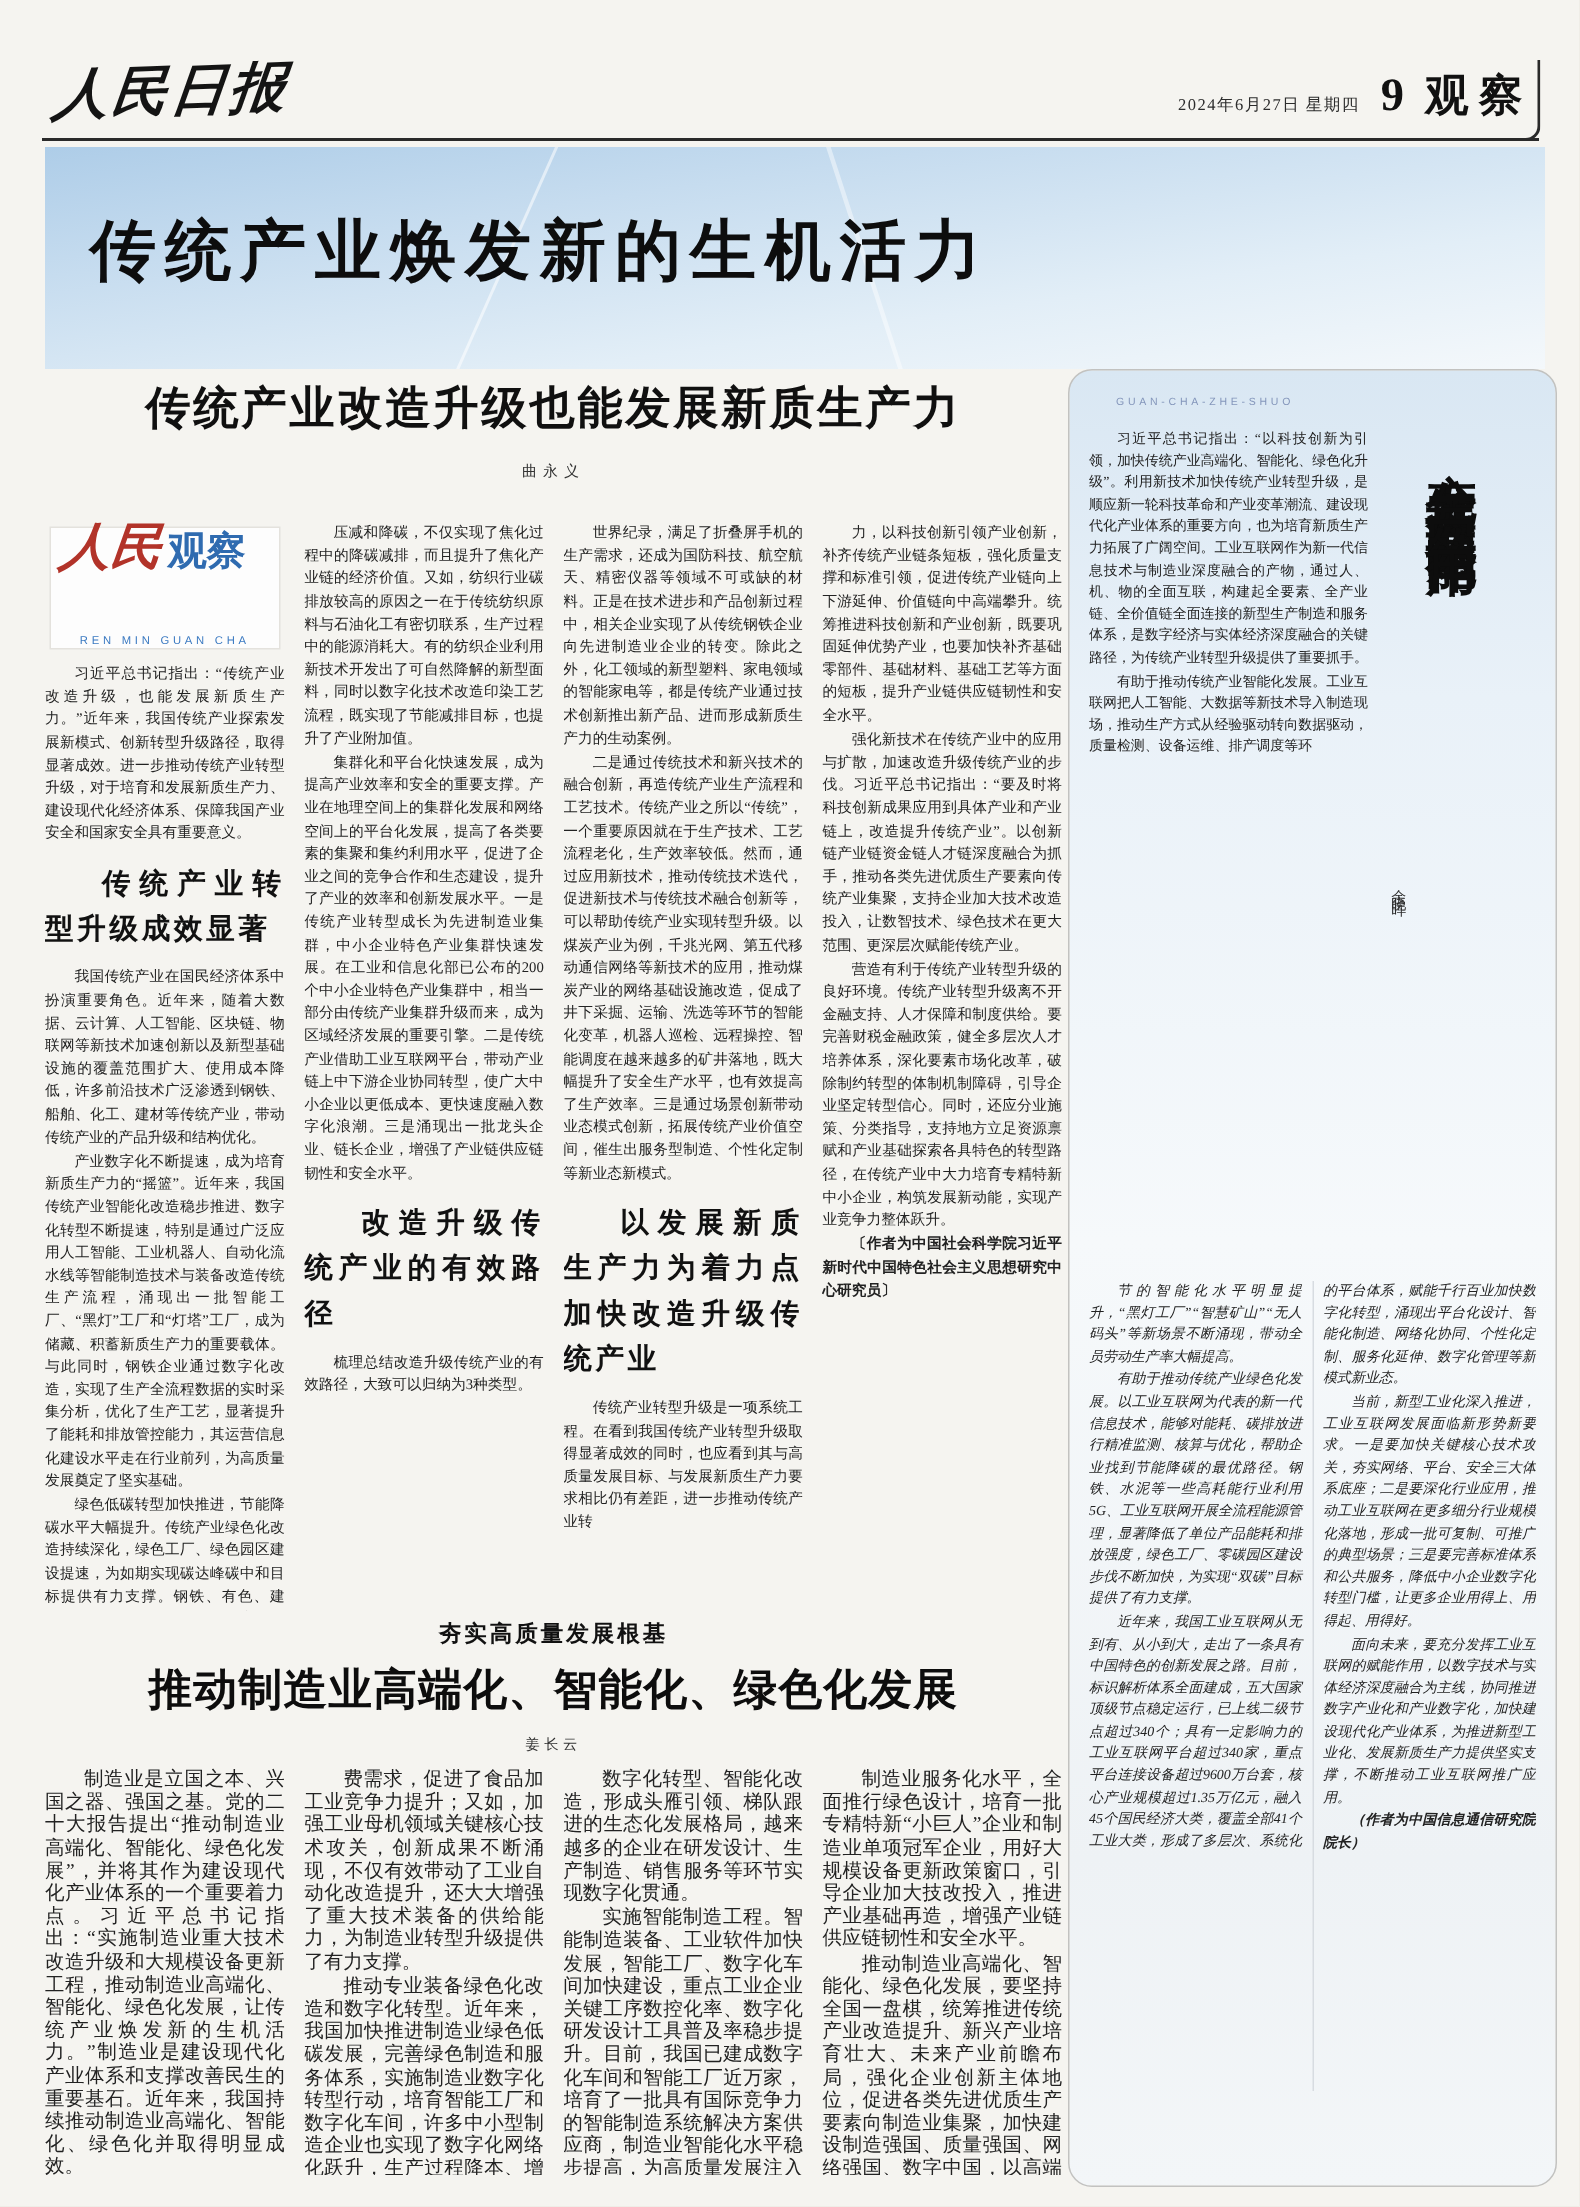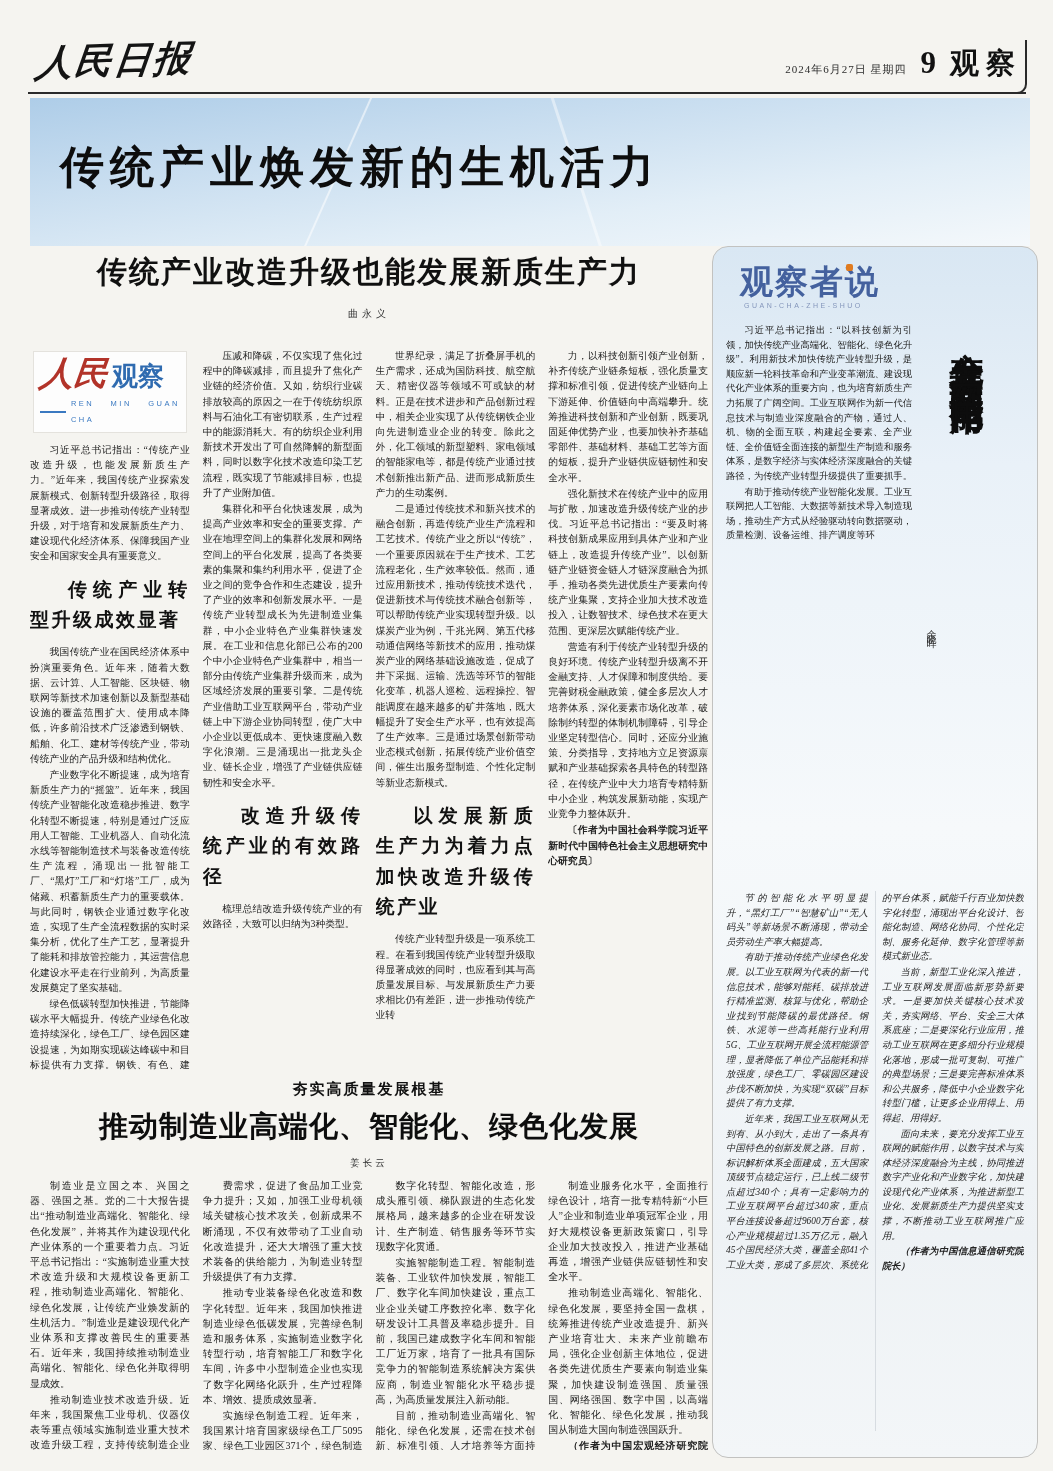--- a/index.html
+++ b/index.html
@@ -38,32 +38,32 @@
   .col p{margin:0 0 1px;text-indent:2em;}
   .col h3{font-family:"Liberation Sans","DejaVu Sans",sans-serif;font-size:19px;font-weight:800;
           letter-spacing:2.5px;line-height:1.6;margin:11px 0 9px;text-indent:2em;color:#111;}
   .col p.attr,.sb-lower p.attr,.bot-col p.attr{font-weight:bold;}
   
   .rmgc{width:152px;height:80px;margin:4px auto 10px;background:#fdfdfd;box-shadow:0 0 0 1px #e4e2dd;
         display:flex;flex-direction:column;justify-content:center;padding:4px 6px;box-sizing:border-box;}
   .rmgc-top{display:flex;align-items:baseline;gap:4px;}
   .rmgc-rm{font-size:34px;font-weight:bold;font-style:italic;color:#b23329;transform:skewX(-6deg);line-height:1;}
   .rmgc-gc{font-size:26px;font-weight:900;color:#2f6bb0;font-family:"Liberation Sans","DejaVu Sans",sans-serif;line-height:1;}
-  .rmgc-sub{display:flex;align-items:center;gap:5px;margin-top:5px;color:#3a79c1;}
+  .rmgc-sub{display:flex;align-items:center;gap:5px;margin-top:5px;color:#3a79c1;flex-direction:column;}
   .rmgc-line{flex:0 0 26px;height:2px;background:#3a79c1;}
   .rmgc-sub span{font-size:7.5px;letter-spacing:2.5px;font-family:"Liberation Sans","DejaVu Sans",sans-serif;}
   
   .bottom{position:absolute;left:30px;top:1078px;width:678px;height:388px;overflow:hidden;}
   .bot-kicker{text-align:center;font-size:15px;font-weight:900;letter-spacing:2px;margin:2px 0 0;
               font-family:"Liberation Sans","DejaVu Sans",sans-serif;color:#111;}
   .bot-headline{text-align:center;font-size:29px;font-weight:900;letter-spacing:1px;margin:8px 0 0;
                 font-family:"Liberation Sans","DejaVu Sans",sans-serif;color:#0d0d0d;}
   .bot-byline{text-align:center;font-size:9.5px;color:#333;letter-spacing:3px;margin:10px 0 8px;}
   .bot-cols{display:flex;gap:13px;height:272px;overflow:hidden;}
-  .bot-col{flex:1;font-size:10px;line-height:15.2px;text-align:justify;overflow:hidden;}
+  .bot-col{flex:1;font-size:13px;line-height:15.2px;text-align:justify;overflow:hidden;}
   .bot-col p{margin:0 0 1px;text-indent:2em;}
   
   .sidebar{position:absolute;left:712px;top:246px;width:326px;height:1212px;box-sizing:border-box;
            border:1px solid #c2c2c0;border-radius:16px;padding:14px 13px 10px;
            background:linear-gradient(180deg,#d9e7f3 0%,#e9f1f8 18%,#f6f9fb 48%,#eef2f5 82%,#f3f6f8 100%);}
   .sb-logo{margin:4px 0 0 14px;}
   .sb-logo-main{font-size:33px;font-weight:900;color:#44619e;letter-spacing:2px;line-height:1;
                 font-family:"Liberation Sans","DejaVu Sans",sans-serif;}
   .sb-logo-main .shuo{position:relative;}
   .sb-logo-main .shuo:after{content:"";position:absolute;left:1px;top:1px;width:7px;height:7px;
@@ -166,23 +166,20 @@
       <div class="bot-col">
           <p>制造业服务化水平，全面推行绿色设计，培育一批专精特新“小巨人”企业和制造业单项冠军企业，用好大规模设备更新政策窗口，引导企业加大技改投入，推进产业基础再造，增强产业链供应链韧性和安全水平。</p>
           <p>推动制造业高端化、智能化、绿色化发展，要坚持全国一盘棋，统筹推进传统产业改造提升、新兴产业培育壮大、未来产业前瞻布局，强化企业创新主体地位，促进各类先进优质生产要素向制造业集聚，加快建设制造强国、质量强国、网络强国、数字中国，以高端化、智能化、绿色化发展，推动我国从制造大国向制造强国跃升。</p>
           <p class="attr">（作者为中国宏观经济研究院研究员）</p>
         </div>
     </div>
   </div>
 
   <aside class="sidebar">
     <div class="sb-logo">
-      <div class="sb-logo-main">
-        <span>观察者</span><span class="shuo">说</span>
-      </div>
       <div class="sb-logo-sub">GUAN-CHA-ZHE-SHUO</div>
     </div>
     <div class="sb-upper">
       <div class="sb-text-upper">
           <p>习近平总书记指出：“以科技创新为引领，加快传统产业高端化、智能化、绿色化升级”。利用新技术加快传统产业转型升级，是顺应新一轮科技革命和产业变革潮流、建设现代化产业体系的重要方向，也为培育新质生产力拓展了广阔空间。工业互联网作为新一代信息技术与制造业深度融合的产物，通过人、机、物的全面互联，构建起全要素、全产业链、全价值链全面连接的新型生产制造和服务体系，是数字经济与实体经济深度融合的关键路径，为传统产业转型升级提供了重要抓手。</p>
           <p>有助于推动传统产业智能化发展。工业互联网把人工智能、大数据等新技术导入制造现场，推动生产方式从经验驱动转向数据驱动，质量检测、设备运维、排产调度等环</p>
         </div>
       <div class="sb-byline">余晓晖</div>
       <div class="sb-headline">充分发挥工业互联网的赋能作用</div>
     </div>

